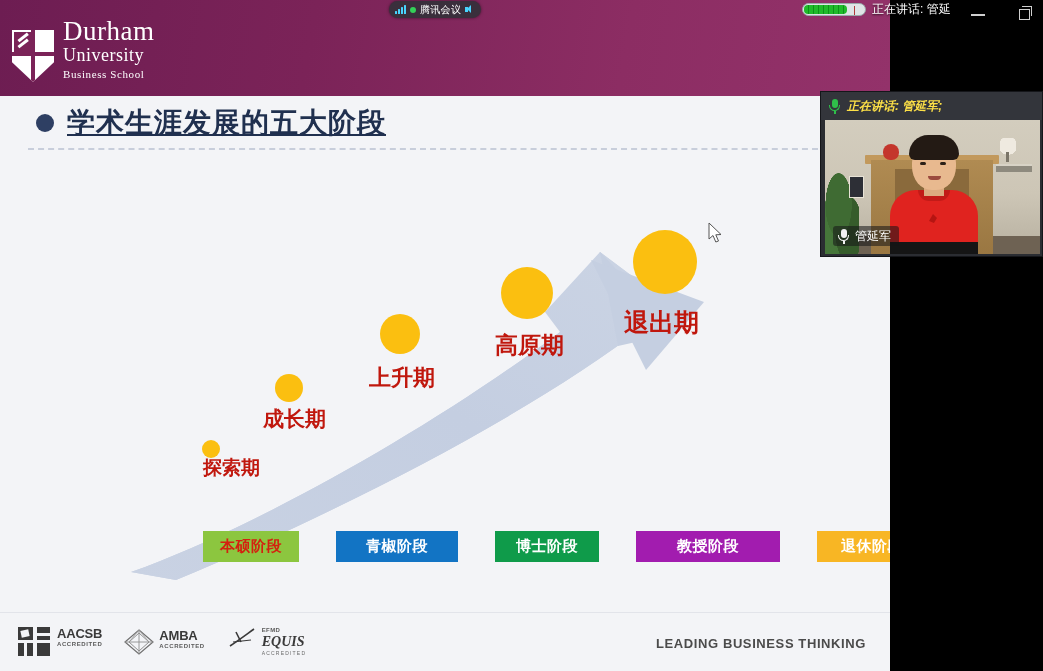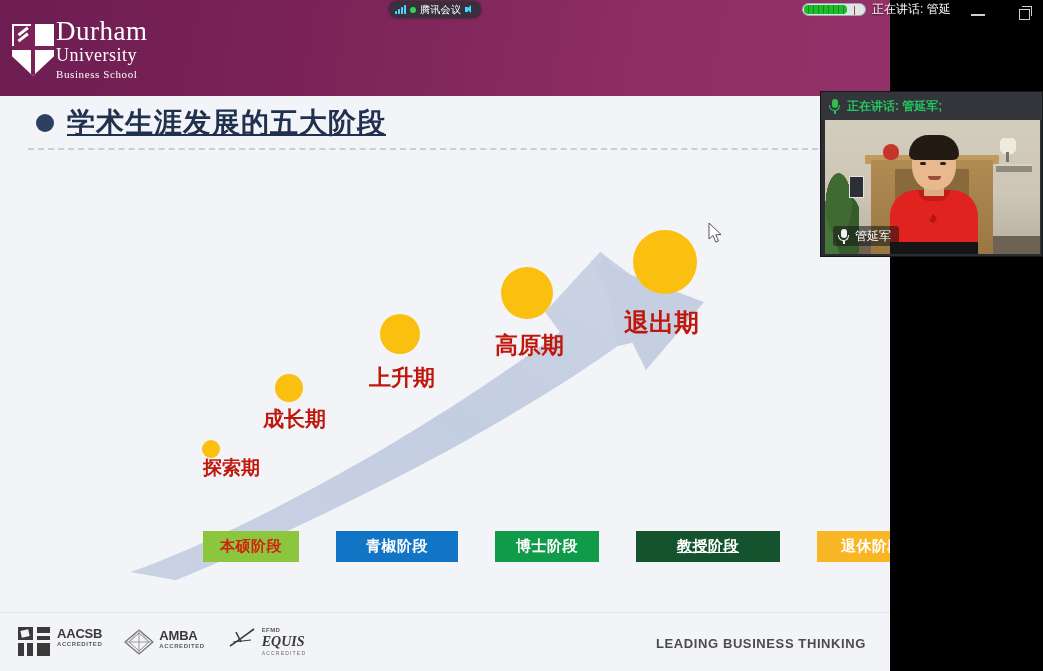--- a/index.html
+++ b/index.html
@@ -82,21 +82,21 @@
   
   .slide{
     position:absolute; left:0; top:0; width:890px; height:671px;
     background:#f3f4f7; overflow:hidden;
   }
   .slide-header{
     position:absolute; left:0; top:0; width:890px; height:96px;
     background:linear-gradient(100deg,#6d1d52 0%,#7b2358 35%,#8c2d63 70%,#93326a 100%);
   }
   .logo{
-    position:absolute; left:12px; top:18px; display:flex; align-items:center; gap:2px;
+    position:absolute; left:12px; top:18px; display:flex; align-items:flex-end; gap:9px;
   }
   .shield{
     position:relative; width:42px; height:52px;
     background:#fff;
     clip-path:polygon(0 0,100% 0,100% 62%,50% 100%,0 62%);
   }
   .shield .qtl{ position:absolute; left:2px; top:2px; width:17px; height:20px; background:#7b2358; }
   .shield .qtl::before{
     content:""; position:absolute; left:3px; top:4px; width:12px; height:2.5px;
     background:#fff; transform:rotate(-38deg);
@@ -197,21 +197,21 @@
     position:absolute; left:2.5px; top:0; width:6px; height:9px; border-radius:3px; background:#2fbf4a;
   }
   .mic-ic .arc{
     position:absolute; left:0; top:6px; width:11px; height:6px;
     border:1.5px solid #2fbf4a; border-top:none; border-radius:0 0 6px 6px;
   }
   .mic-ic .stem{ position:absolute; left:5px; top:12px; width:1.5px; height:3px; background:#2fbf4a; }
   .mic-ic.white .cap{ background:#f2f2f2; }
   .mic-ic.white .arc{ border-color:#f2f2f2; border-top:none; }
   .mic-ic.white .stem{ background:#f2f2f2; }
-  .vp-title{ color:#22c55e; font-size:12px; line-height:14px; white-space:nowrap; font-weight:bold; }
+  .vp-title{ color:#fde047; font-size:12px; line-height:14px; white-space:nowrap; font-weight:bold;font-style:italic; }
   .vp-body{
     position:absolute; left:4px; top:28px; width:215px; height:134px; overflow:hidden;
     background:linear-gradient(#c9c2b2,#bcb4a4);
   }
   .vb-wall{ position:absolute; inset:0; background:linear-gradient(#d3cdbe 0%,#cdc6b6 55%,#b7b0a0 100%); }
   .vb-floor{ position:absolute; left:0; bottom:0; width:100%; height:18px; background:#6e6253; }
   .vb-mantel{
     position:absolute; left:46px; top:40px; width:122px; height:94px;
     background:linear-gradient(#b08b52,#9a7742);
   }
@@ -341,21 +341,21 @@
         <div class="node n3" style="left: 501px; top: 267px; width: 52px; height: 52px; background: rgb(251, 191, 16);"></div>
         <div class="stage-label" style="left: 495px; top: 330px; font-size: 23px; color: rgb(192, 23, 13);">高原期</div>
         <div class="node n4" style="left: 633px; top: 230px; width: 64px; height: 64px; background: rgb(251, 191, 16);"></div>
         <div class="stage-label" style="left: 624px; top: 306px; font-size: 25px; color: rgb(192, 23, 13);">退出期</div>
       </div>
 
     <div class="bars" id="bars">
         <div class="bar" style="width: 96px; background: rgb(140, 198, 63); color: rgb(212, 33, 15);">本硕阶段</div>
         <div class="bar" style="width: 122px; background: rgb(18, 116, 196); color: rgb(255, 255, 255);">青椒阶段</div>
         <div class="bar" style="width: 104px; background: rgb(15, 155, 74); color: rgb(255, 255, 255);">博士阶段</div>
-        <div class="bar" style="width: 144px; background: #14532d; color: rgb(255, 255, 255); text-decoration: underline;">教授阶段</div>
+        <div class="bar" style="width: 144px; background: #a21caf; color: rgb(255, 255, 255);">教授阶段</div>
         <div class="bar" style="width: 110px; background: rgb(248, 182, 36); color: rgb(255, 255, 255);">退休阶段</div>
       </div>
 
     <div class="footer-line"></div>
 
     <div class="accreds">
       <div class="acc">
         <div class="acc-mark aacsb-mark"></div>
         <div class="acc-txt">
           <div class="acc-name">AACSB</div>

